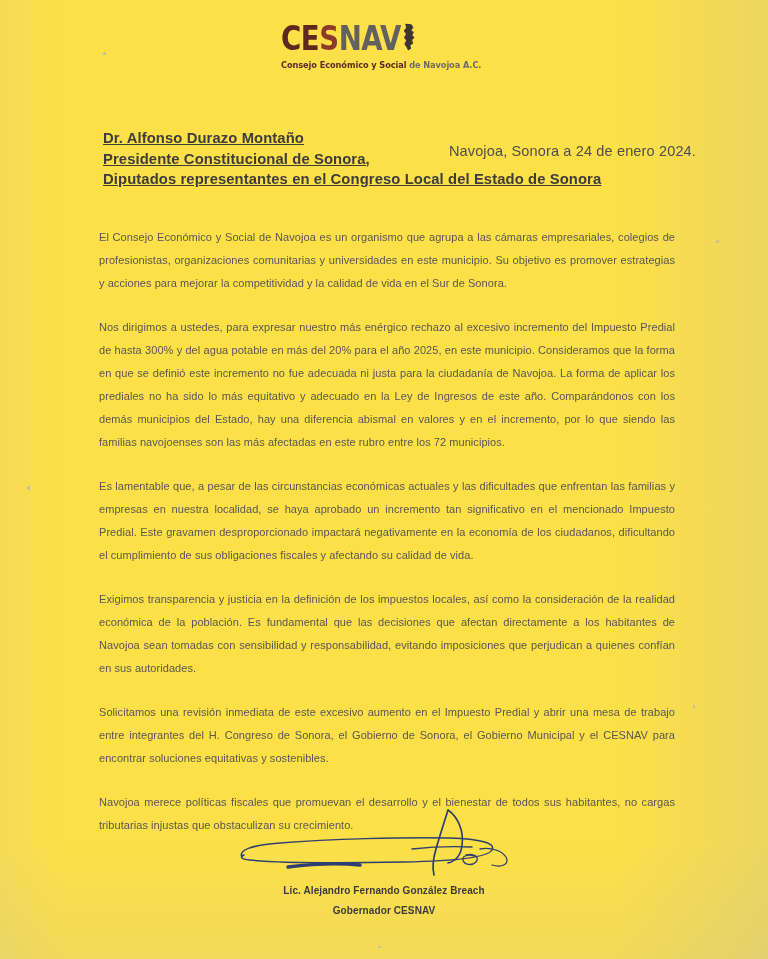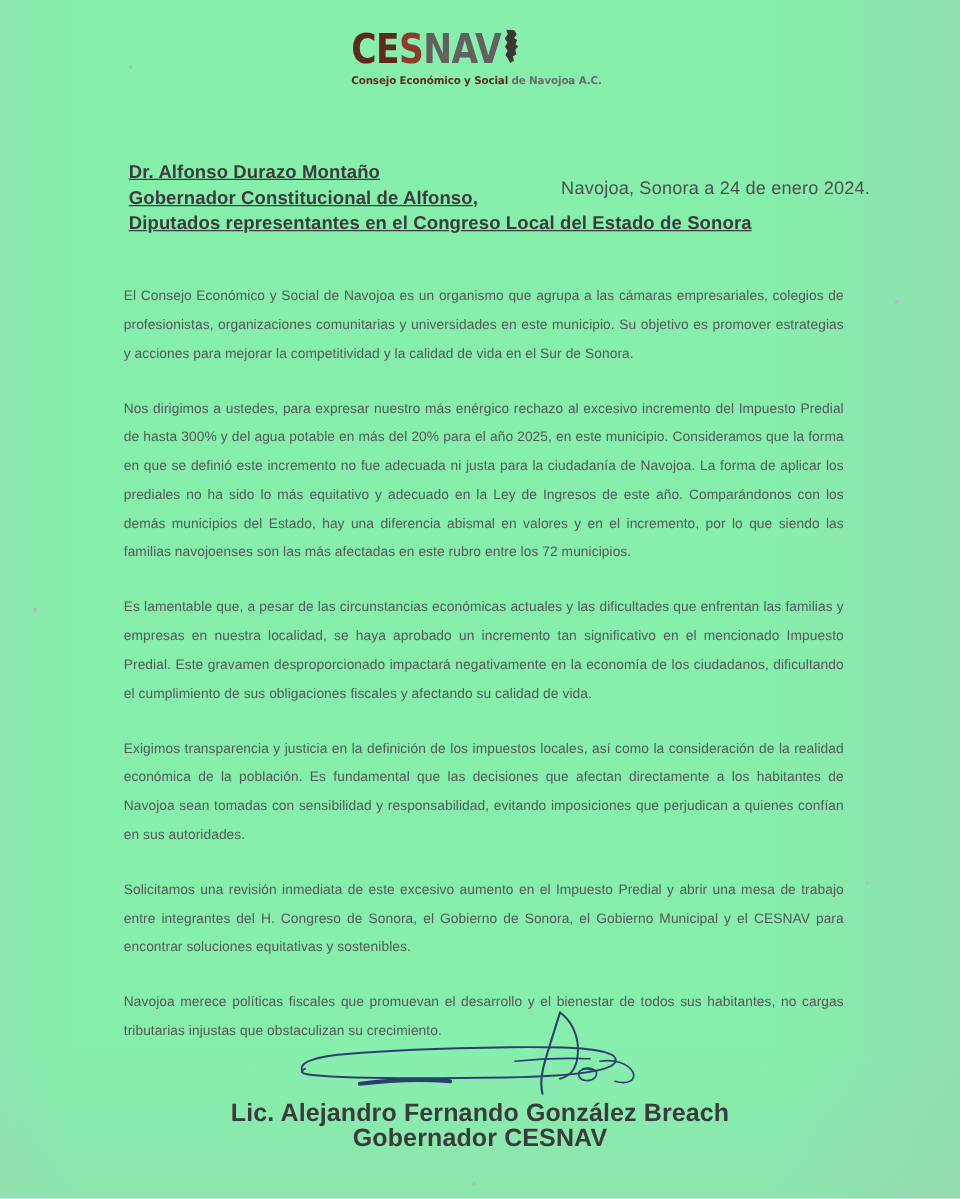--- a/index.html
+++ b/index.html
@@ -6,21 +6,21 @@
   html, body {
     margin: 0;
     padding: 0;
     background: #ffffff;
   }
   #page {
     position: relative;
     width: 768px;
     height: 959px;
     margin: 0 auto;
-    background: #86efac;
+    background: #fde047;
     overflow: hidden;
     font-family: "Liberation Sans", sans-serif;
     color: #4a4a4a;
   }
   
   #scan-tint-right {
     position: absolute;
     top: 0; right: 0;
     width: 150px; height: 100%;
     background: linear-gradient(to left, rgba(176,178,182,0.22), rgba(176,178,182,0.0));
@@ -140,21 +140,21 @@
     width: 100%;
     text-align: center;
   }
   #signature-mark {
     display: block;
     margin: 0 auto;
     width: 300px;
     height: 78px;
   }
   #signer-name, #signer-title {
-    font-size: 20px;
+    font-size: 10px;
     font-weight: bold;
     color: #3b3b3b;
     line-height: 20px;
     letter-spacing: 0.1px;
   }
   #signer-name { margin-top: -2px; }
 </style>
 </head>
 <body>
 
@@ -180,21 +180,21 @@
           </svg>
         </span></div>
       <div id="logo-subtitle"><span>Consejo Económico y Social</span><span class="sub-light"> de Navojoa A.C.</span></div>
     </div>
   </div>
 
   <div id="date-line">Navojoa, Sonora a 24 de enero 2024.</div>
 
   <div id="addressee">
     <div>Dr. Alfonso Durazo Montaño</div>
-    <div>Gobernador Constitucional de Alfonso,</div>
+    <div>Presidente Constitucional de Sonora,</div>
     <div>Diputados representantes en el Congreso Local del Estado de Sonora</div>
   </div>
 
   <div id="body-copy">
     <p class="para">El Consejo Económico y Social de Navojoa es un organismo que agrupa a las cámaras empresariales, colegios de profesionistas, organizaciones comunitarias y universidades en este municipio. Su objetivo es promover estrategias y acciones para mejorar la competitividad y la calidad de vida en el Sur de Sonora.</p>
     <p class="para">Nos dirigimos a ustedes, para expresar nuestro más enérgico rechazo al excesivo incremento del Impuesto Predial de hasta 300% y del agua potable en más del 20% para el año 2025, en este municipio. Consideramos que la forma en que se definió este incremento no fue adecuada ni justa para la ciudadanía de Navojoa. La forma de aplicar los prediales no ha sido lo más equitativo y adecuado en la Ley de Ingresos de este año. Comparándonos con los demás municipios del Estado, hay una diferencia abismal en valores y en el incremento, por lo que siendo las familias navojoenses son las más afectadas en este rubro entre los 72 municipios.</p>
     <p class="para">Es lamentable que, a pesar de las circunstancias económicas actuales y las dificultades que enfrentan las familias y empresas en nuestra localidad, se haya aprobado un incremento tan significativo en el mencionado Impuesto Predial. Este gravamen desproporcionado impactará negativamente en la economía de los ciudadanos, dificultando el cumplimiento de sus obligaciones fiscales y afectando su calidad de vida.</p>
     <p class="para">Exigimos transparencia y justicia en la definición de los impuestos locales, así como la consideración de la realidad económica de la población. Es fundamental que las decisiones que afectan directamente a los habitantes de Navojoa sean tomadas con sensibilidad y responsabilidad, evitando imposiciones que perjudican a quienes confían en sus autoridades.</p>
     <p class="para">Solicitamos una revisión inmediata de este excesivo aumento en el Impuesto Predial y abrir una mesa de trabajo entre integrantes del H. Congreso de Sonora, el Gobierno de Sonora, el Gobierno Municipal y el CESNAV para encontrar soluciones equitativas y sostenibles.</p>
     <p class="para">Navojoa merece políticas fiscales que promuevan el desarrollo y el bienestar de todos sus habitantes, no cargas tributarias injustas que obstaculizan su crecimiento.</p>

